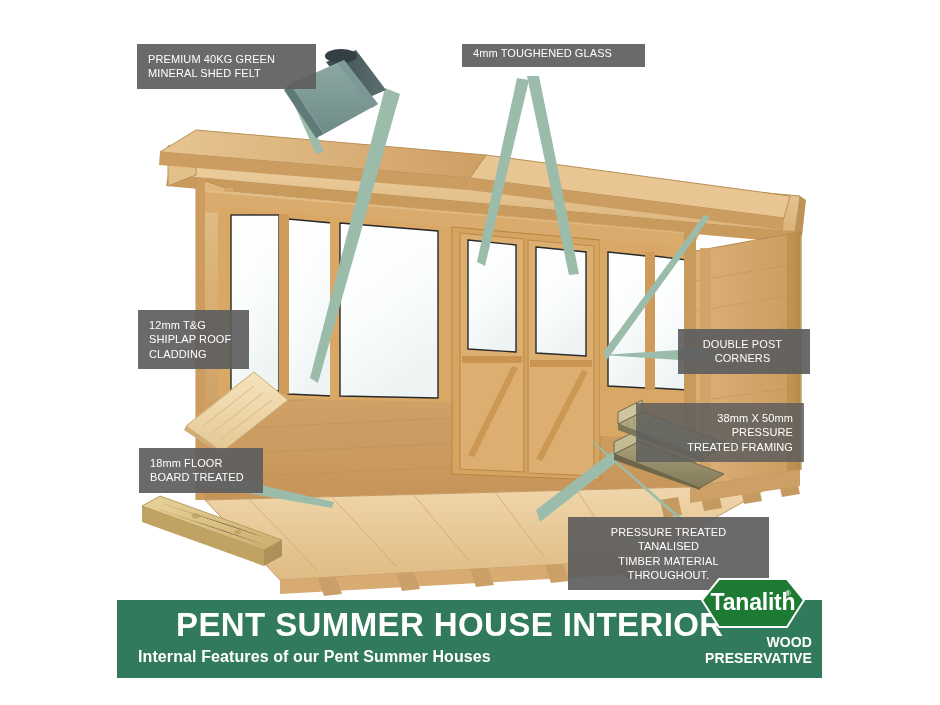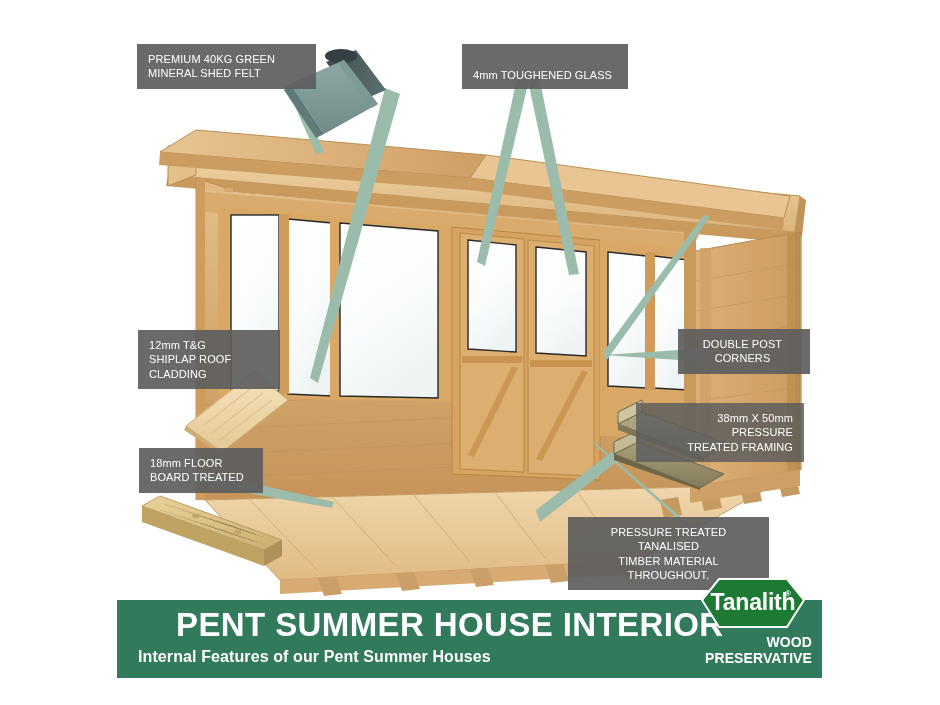--- a/index.html
+++ b/index.html
@@ -364,23 +364,23 @@
       <g stroke="#8d855f" stroke-width=".9" opacity=".6">
         <line x1="20" y1="22" x2="20" y2="30"></line>
         <line x1="26" y1="20" x2="26" y2="28"></line>
       </g>
     </svg>
   </div>
 
   <div class="callout" style="left:137px;top:44px;width:179px;">PREMIUM 40KG GREEN
 MINERAL SHED FELT</div>
 
-  <div class="callout" style="left:462px;top:44px;width:166px;padding-top:24px;padding-bottom:7px;">4mm TOUGHENED GLASS</div>
-
-  <div class="callout" style="left:138px;top:310px;width:142px;margin-top:20px;">12mm T&amp;G
+  <div class="callout" style="left:462px;top:44px;width:183px;padding-top:2px;padding-bottom:7px;">4mm TOUGHENED GLASS</div>
+
+  <div class="callout" style="left:138px;top:310px;width:111px;">12mm T&amp;G
 SHIPLAP ROOF
 CLADDING</div>
 
   <div class="callout" style="left:139px;top:448px;width:124px;">18mm FLOOR
 BOARD TREATED</div>
 
   <div class="callout center" style="left:678px;top:329px;width:132px;padding-left:8px;">DOUBLE POST
 CORNERS</div>
 
   <div class="callout right semi" style="left:636px;top:403px;width:168px;">38mm X 50mm

